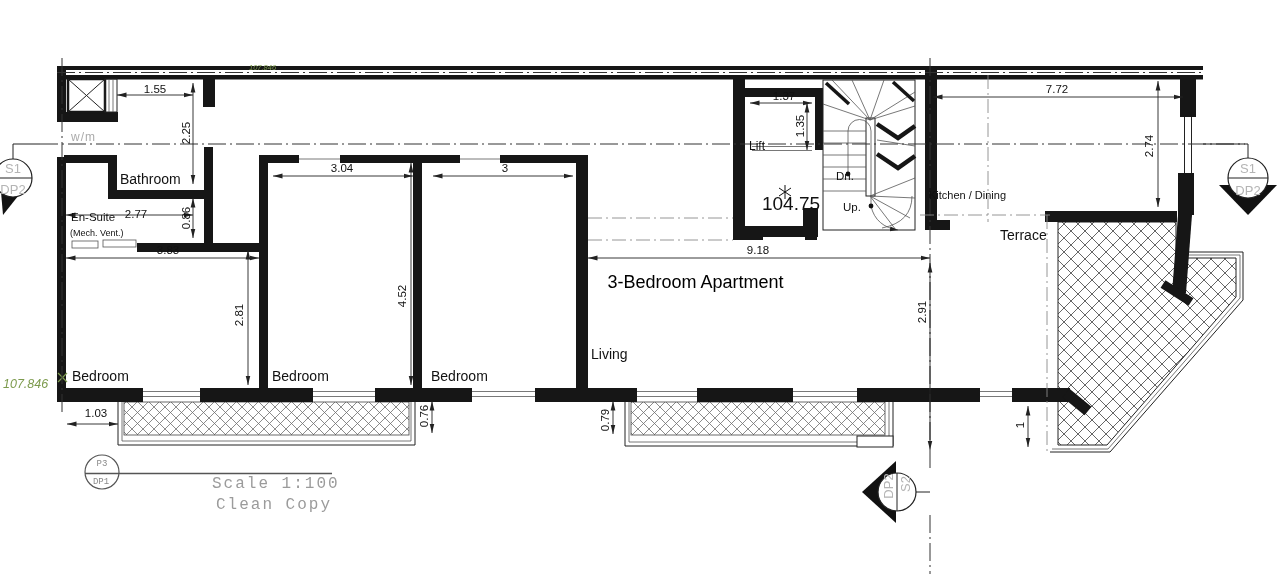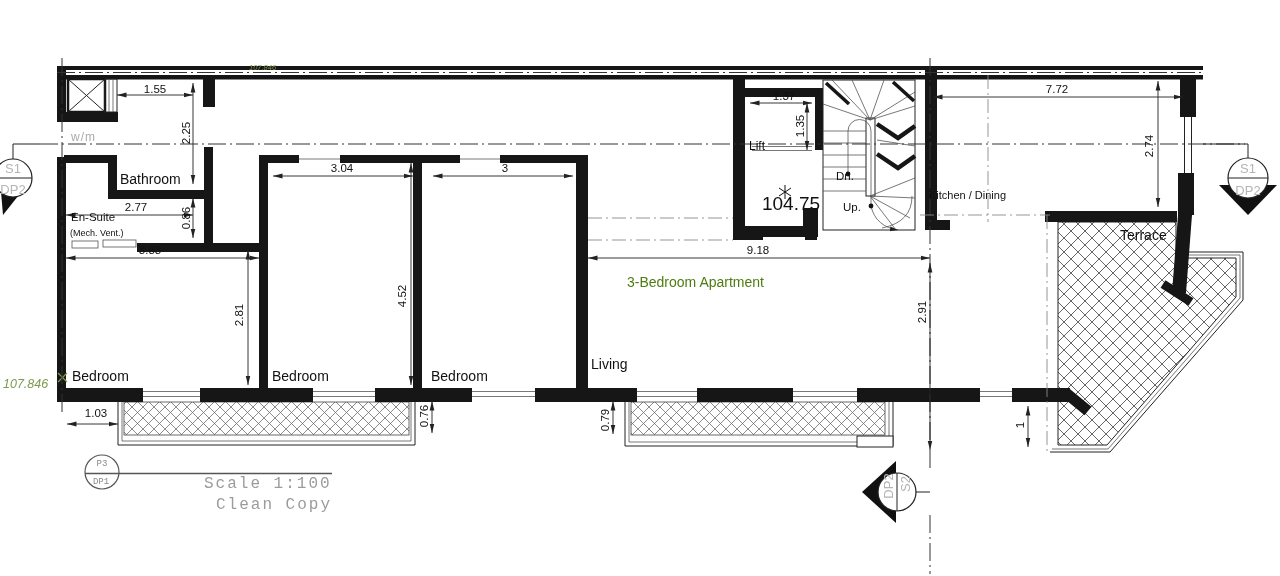--- a/index.html
+++ b/index.html
@@ -21,21 +21,21 @@
   .lbl-sm{font-size:9px;}
   .dimt{position:absolute;color:#111;white-space:nowrap;font-size:11.5px;
         transform:translate(-50%,-50%);}
   .rot{transform:translate(-50%,-50%) rotate(-90deg);}
   .ctr{transform:translate(-50%,-50%);}
   .green{color:#7d9b4e;font-style:italic;}
   .marker-t{position:absolute;color:#b4b4b4;font-size:13px;white-space:nowrap;}
   .cad{position:absolute;color:#9b9b9b;font-family:"Liberation Mono", monospace;
        letter-spacing:2px;white-space:nowrap;font-size:16px;}
   .apt{position:absolute;left:593px;top:274px;width:205px;text-align:center;
-       font-size:14px;line-height:17px;color:#4d7c0f;}
+       font-size:18px;line-height:17px;color:#000000;}
 </style>
 </head>
 <body>
 
 <div class="canvas">
 
 <svg class="plan" width="1280" height="576" viewBox="0 0 1280 576">
   <defs>
     <marker id="arr" orient="auto-start-reverse" markerWidth="11" markerHeight="8" refX="9.5" refY="3" markerUnits="userSpaceOnUse">
       <path d="M0,0.6 L9.5,3 L0,5.4 Z" fill="#222"></path>
@@ -261,38 +261,38 @@
     <circle cx="102" cy="472" r="17" fill="none" stroke="#555" stroke-width="1.2"></circle>
   </g>
 </svg>
 
 <span class="lbl" style="left:120px;top:171px">Bathroom</span>
 <span class="lbl lbl-md" style="left:71px;top:211px;font-size:11.5px">En-Suite</span>
 <span class="lbl lbl-sm" style="left:70px;top:228px">(Mech. Vent.)</span>
 <span class="lbl" style="left:72px;top:368px">Bedroom</span>
 <span class="lbl" style="left:272px;top:368px">Bedroom</span>
 <span class="lbl" style="left:431px;top:368px">Bedroom</span>
-<span class="lbl" style="left:591px;top:356px">Living</span>
+<span class="lbl" style="left:591px;top:346px">Living</span>
 <span class="lbl lbl-md" style="left:749px;top:139px">Lift</span>
 <span class="lbl" style="left:929px;top:189px;font-size:11px">Kitchen / Dining</span>
-<span class="lbl" style="left:1120px;top:227px">Terrace</span>
+<span class="lbl" style="left:1000px;top:227px">Terrace</span>
 <span class="lbl" style="left:71px;top:130px;font-size:12px;color:#ababab;letter-spacing:1px">w/m</span>
 
 <span class="lbl lbl-md" style="left:836px;top:170px;font-size:11.5px">Dn.</span>
 <span class="lbl lbl-md" style="left:843px;top:201px;font-size:11.5px">Up.</span>
 
 <div class="apt">
   <div>3-Bedroom Apartment</div>
 </div>
 
 <span class="dimt" style="left:155px;top:89px">1.55</span>
 <span class="dimt rot" style="left:186px;top:133px">2.25</span>
-<span class="dimt" style="left:136px;top:207px">2.77</span>
+<span class="dimt" style="left:136px;top:214px">2.77</span>
 <span class="dimt rot" style="left:186px;top:218px">0.86</span>
-<span class="dimt" style="left:150px;top:250px">3.83</span>
+<span class="dimt" style="left:168px;top:250px">3.83</span>
 <span class="dimt rot" style="left:239px;top:315px">2.81</span>
 <span class="dimt" style="left:342px;top:168px">3.04</span>
 <span class="dimt rot" style="left:402px;top:296px">4.52</span>
 <span class="dimt" style="left:505px;top:168px">3</span>
 <span class="dimt" style="left:784px;top:96px">1.37</span>
 <span class="dimt rot" style="left:800px;top:126px">1.35</span>
 <span class="dimt" style="left:1057px;top:89px">7.72</span>
 <span class="dimt rot" style="left:1149px;top:146px">2.74</span>
 <span class="dimt" style="left:758px;top:250px">9.18</span>
 <span class="dimt rot" style="left:922px;top:312px">2.91</span>
@@ -307,16 +307,16 @@
 
 <span class="marker-t ctr" style="left:13px;top:168px;position:absolute">S1</span>
 <span class="marker-t ctr" style="left:13px;top:189px;position:absolute">DP2</span>
 <span class="marker-t ctr" style="left:1248px;top:168px;position:absolute">S1</span>
 <span class="marker-t ctr" style="left:1248px;top:190px;position:absolute">DP2</span>
 <span class="marker-t rot" style="left:905px;top:484px;position:absolute">S2</span>
 <span class="marker-t rot" style="left:888px;top:486px;position:absolute">DP2</span>
 
 <span class="ctr" style="position:absolute;left:102px;top:464px;font-size:9px;color:#8a8a8a;font-family:'Liberation Mono',monospace">P3</span>
 <span class="ctr" style="position:absolute;left:101px;top:482px;font-size:9px;color:#8a8a8a;font-family:'Liberation Mono',monospace">DP1</span>
-<span class="cad" style="left:204px;top:475px">Scale 1:100</span>
+<span class="cad" style="left:212px;top:475px">Scale 1:100</span>
 <span class="cad" style="left:216px;top:496px">Clean Copy</span>
 
 </div>
 
 </body></html>

